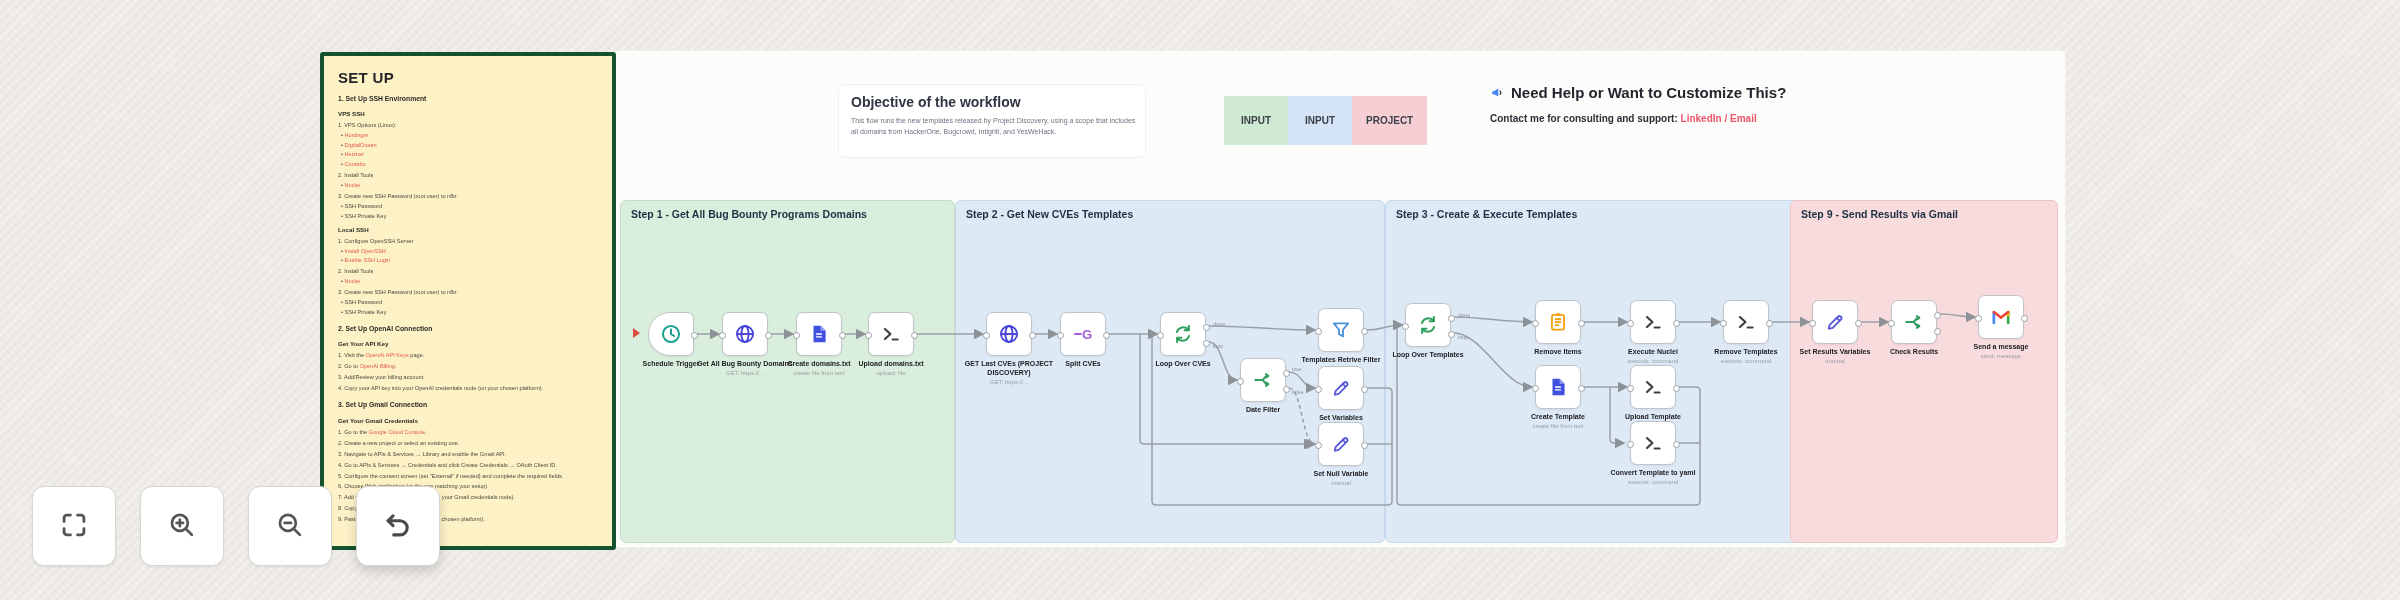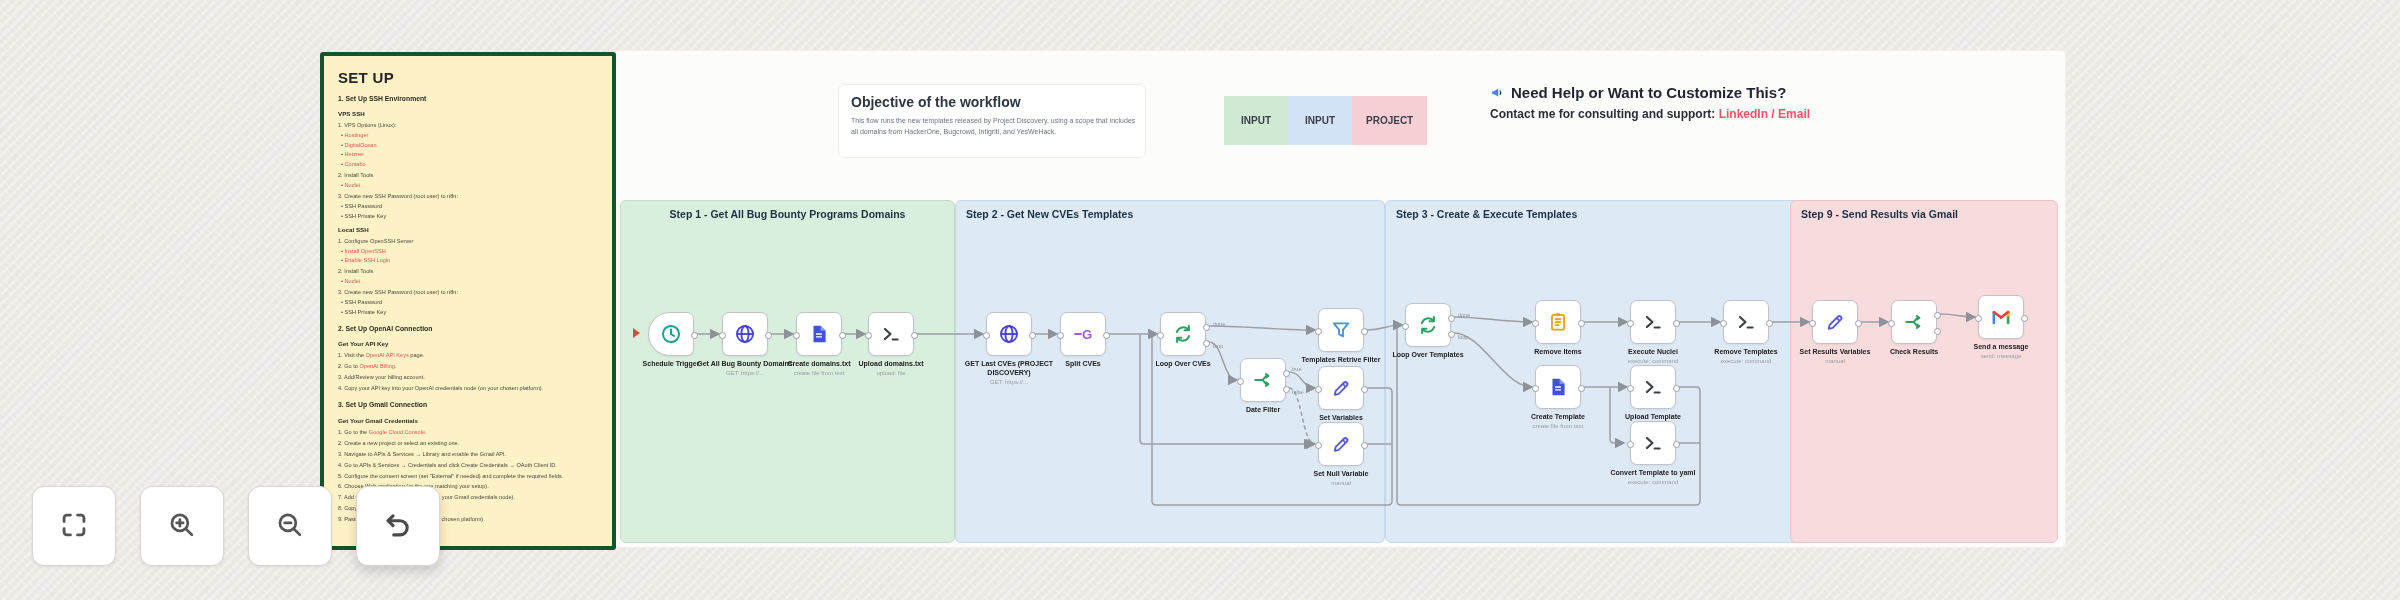--- a/index.html
+++ b/index.html
@@ -30,21 +30,21 @@
   .objective p{font-size:7px;color:#6b7280;line-height:1.55;width:290px}
 
   
   .legend{position:absolute;left:1224px;top:96px;height:63px;display:flex}
   .lg{height:49px;display:flex;align-items:center;justify-content:center;font-size:10px;font-weight:bold;color:#3a3f4a;padding:0 14px;min-width:64px}
 
   
   .help{position:absolute;left:1490px;top:84px;width:330px}
   .help-title{display:flex;align-items:center;gap:6px;font-size:15px;font-weight:bold;color:#23262e}
   .hicon svg{width:15px;height:15px;display:block}
-  .help-contact{margin-top:6px;font-size:12px;font-weight:bold;color:#2b2e36}
+  .help-contact{margin-top:12px;font-size:10px;font-weight:bold;color:#2b2e36}
   .hlink{color:#f0566a;cursor:pointer}
   .hsep{color:#f0566a}
 
   
   .zone{position:absolute;border:1px solid;border-radius:6px}
   .ztitle{padding:7px 10px;font-size:10.5px;font-weight:bold;color:#1d3044}
 
   
   #edges{position:absolute;left:0;top:0;width:2400px;height:600px;pointer-events:none}
   .edge{fill:none;stroke:#9aa0a6;stroke-width:1.5px}
@@ -139,21 +139,21 @@
         </span>
       <span>Need Help or Want to Customize This?</span>
     </div>
     <div class="help-contact">
       <span>Contact me for consulting and support:</span>
       <a class="hlink">LinkedIn</a><span class="hsep"> / </span><a class="hlink">Email</a>
     </div>
   </section>
 
   <div id="zones">
-      <div class="zone" style="left: 620px; top: 200px; width: 335px; height: 343px; background: rgb(218, 238, 221); border-color: rgb(195, 221, 201); text-align: center;">
+      <div class="zone" style="left: 620px; top: 200px; width: 335px; height: 343px; background: rgb(218, 238, 221); border-color: rgb(195, 221, 201);">
         <div class="ztitle">Step 1 - Get All Bug Bounty Programs Domains</div>
       </div>
       <div class="zone" style="left: 955px; top: 200px; width: 430px; height: 343px; background: rgb(221, 233, 245); border-color: rgb(197, 216, 236);">
         <div class="ztitle">Step 2 - Get New CVEs Templates</div>
       </div>
       <div class="zone" style="left: 1385px; top: 200px; width: 428px; height: 343px; background: rgb(221, 233, 245); border-color: rgb(197, 216, 236);">
         <div class="ztitle">Step 3 - Create &amp; Execute Templates</div>
       </div>
       <div class="zone" style="left: 1790px; top: 200px; width: 268px; height: 343px; background: rgb(248, 219, 221); border-color: rgb(236, 196, 200);">
         <div class="ztitle">Step 9 - Send Results via Gmail</div>

